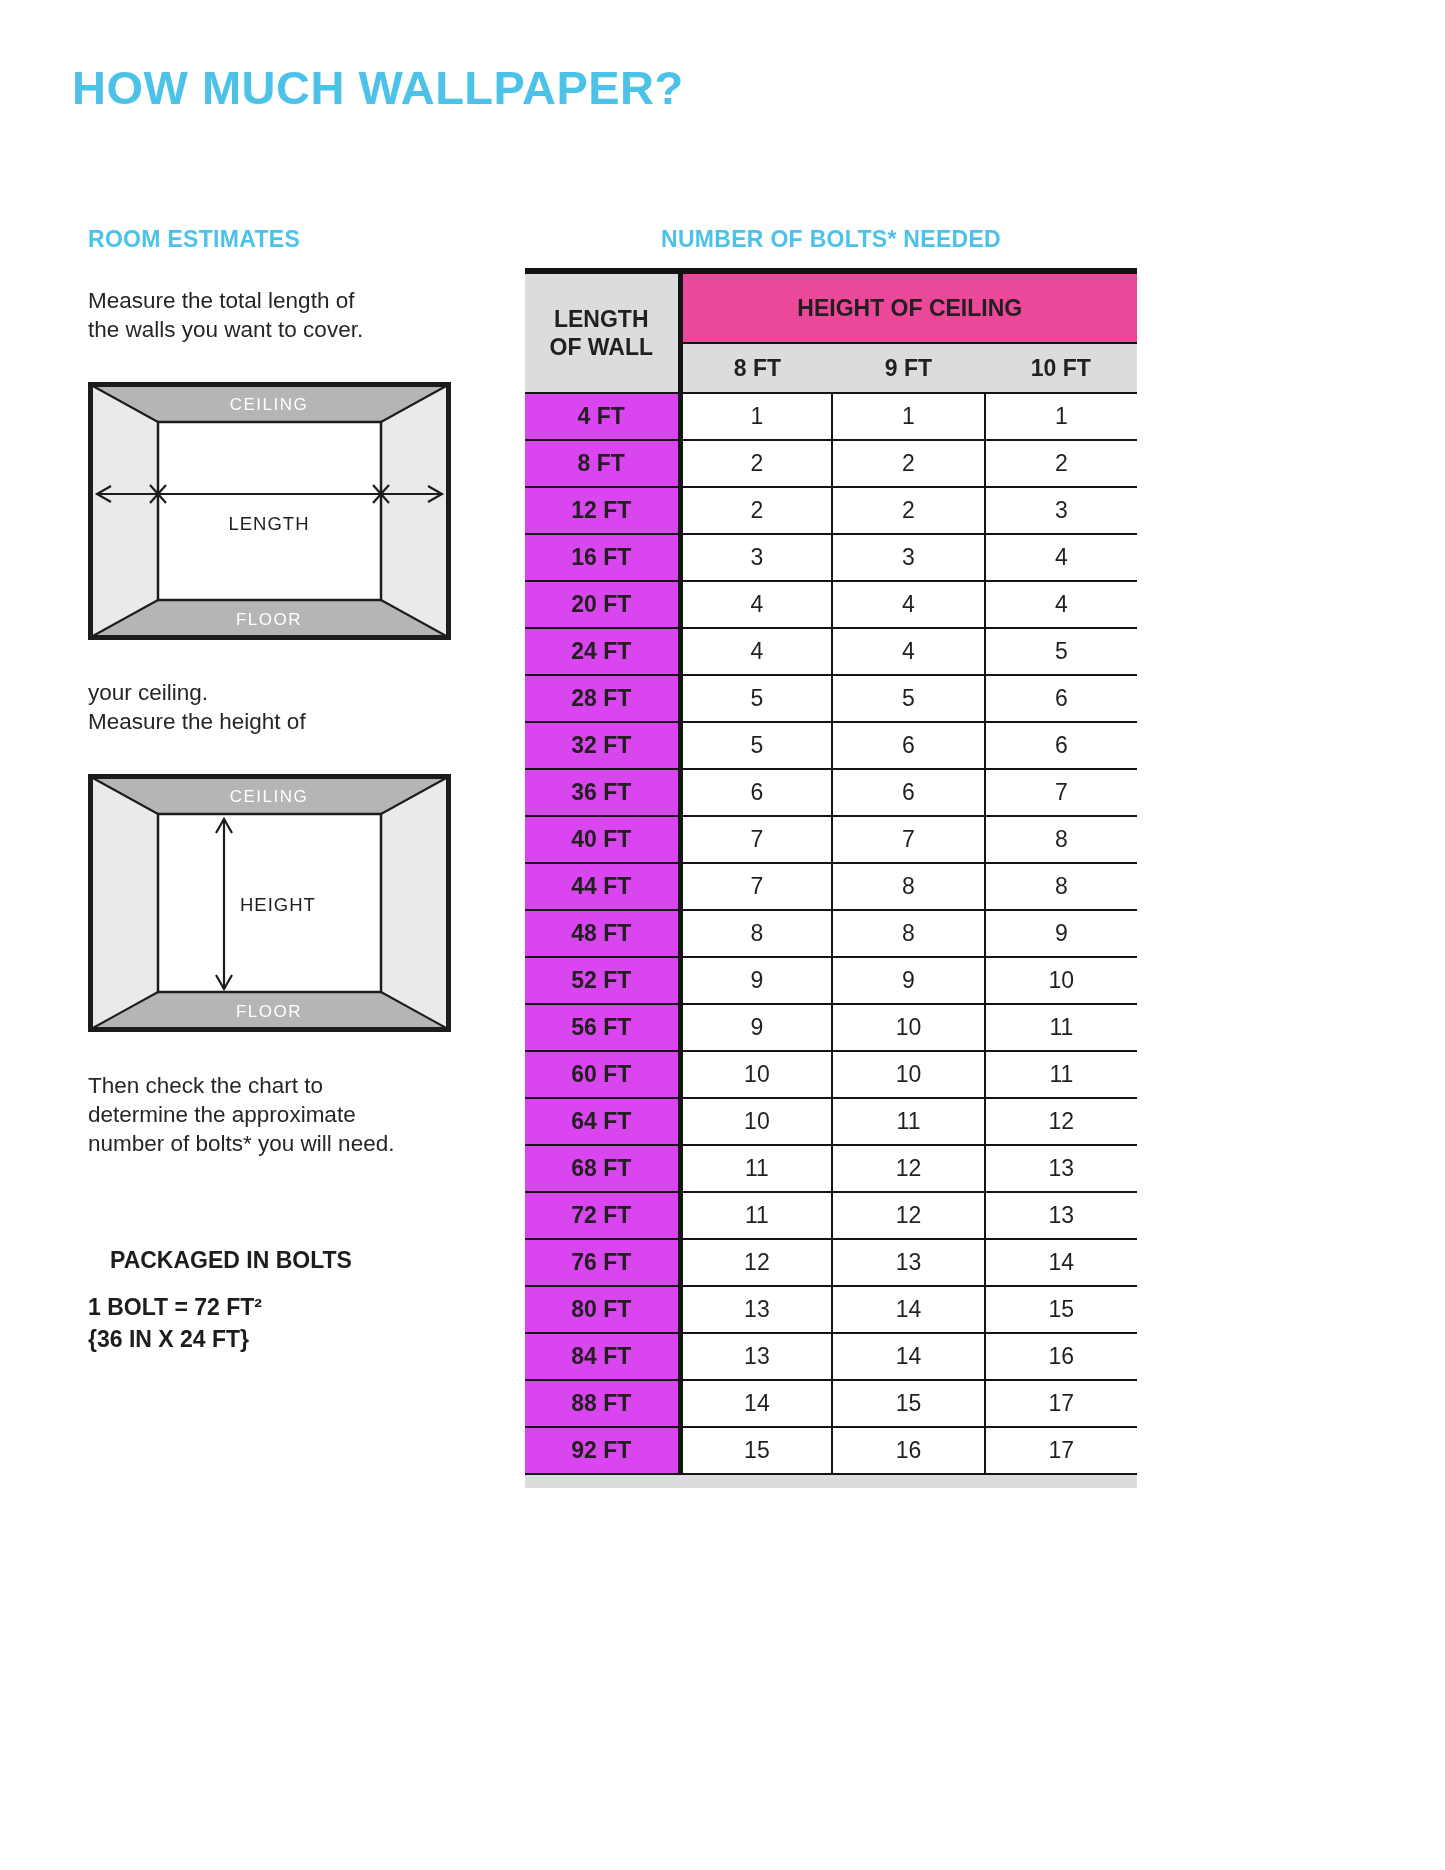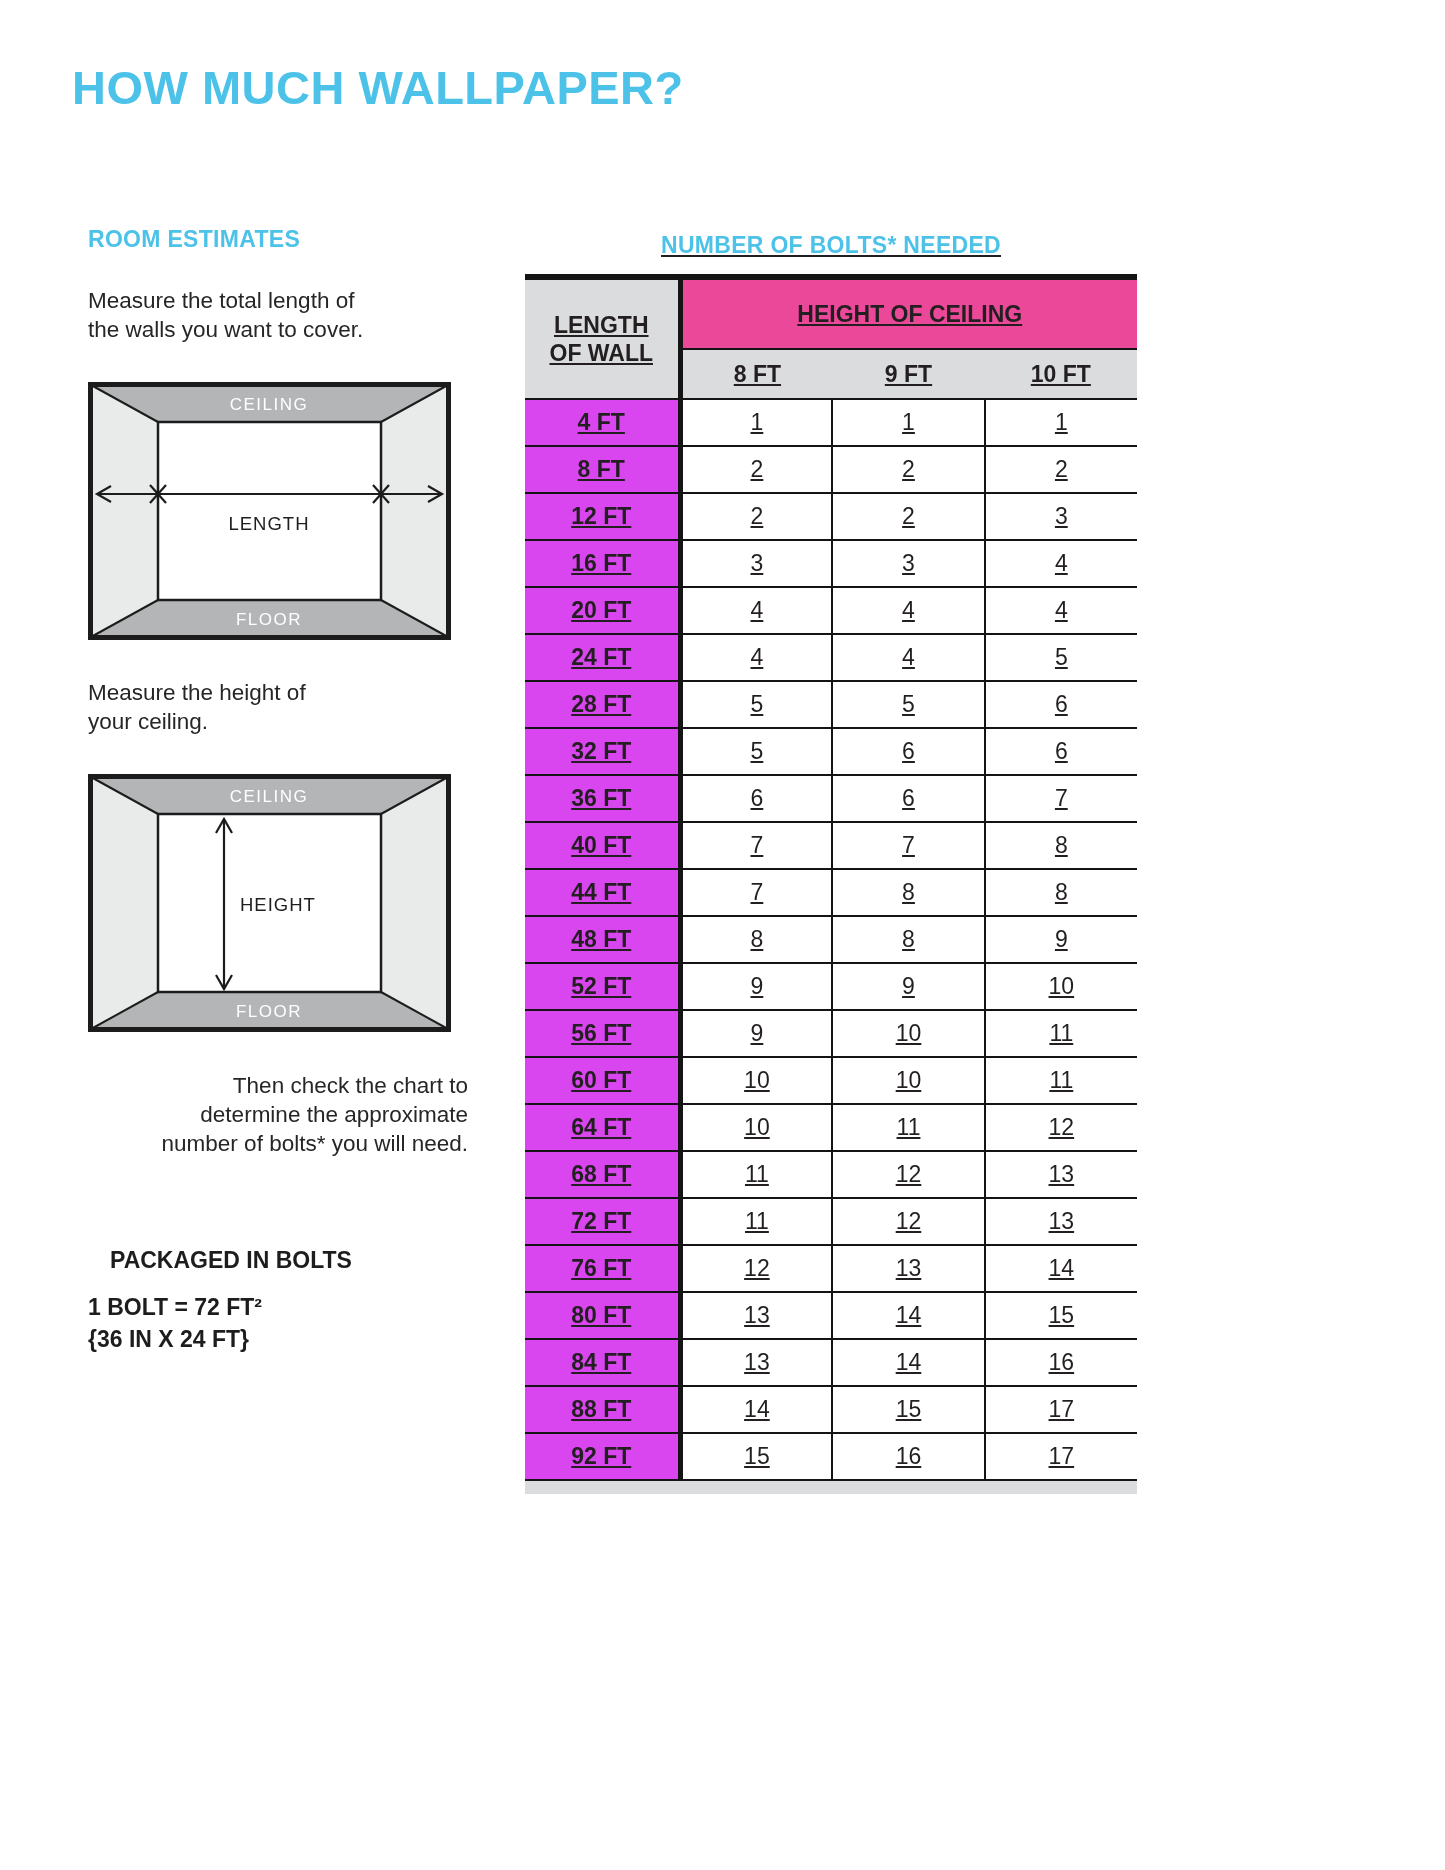--- a/index.html
+++ b/index.html
@@ -8,26 +8,26 @@
   .page { position:relative; width:1218px; height:1870px; background:#ffffff; overflow:hidden; }
 
   .title { position:absolute; left:72px; top:60px; font-size:47px; font-weight:700; color:#4cc2e8; letter-spacing:0.5px; }
 
   .left-col { position:absolute; left:88px; top:226px; width:380px; }
   .section-heading { font-size:23px; font-weight:700; color:#4cc2e8; letter-spacing:0.3px; line-height:26px; }
   .para { font-size:22.5px; line-height:29px; color:#262626; }
   .para-1 { margin-top:34px; }
   .diagram { display:block; margin-top:38px; }
   .para-2 { margin-top:38px; }
-  .para-3 { margin-top:39px;text-align:right; }
+  .para-3 { margin-top:39px; }
   .note { margin-top:87px; font-size:23px; font-weight:700; line-height:30px; color:#1d1d1d; }
   .note .indent { padding-left:22px; }
   .bolt-info { margin-top:16px; font-size:23px; font-weight:700; line-height:32px; color:#1d1d1d; }
 
-  .right-col { position:absolute; left:525px; top:232px; width:612px;text-decoration:underline; }
+  .right-col { position:absolute; left:525px; top:226px; width:612px; }
   .table-heading { text-align:center; font-size:23px; font-weight:700; color:#4cc2e8; letter-spacing:0.3px; line-height:26px; }
 
   .bolts-table { border-collapse:collapse; table-layout:fixed; width:612px; margin-top:16px; border-top:6px solid #141414; }
   .col-len { width:155px; }
   .bolts-table th, .bolts-table td { text-align:center; vertical-align:middle; font-size:23px; padding:0; }
   .cell-lenwall { background:#dbdcde; border-right:5px solid #141414; border-bottom:2px solid #141414; font-weight:700; line-height:28px; }
   .cell-group { background:#ec4899; height:72px; border-bottom:2px solid #141414; font-weight:700; }
   .cell-sub { background:#dbdcde; height:50px; border-bottom:2px solid #141414; font-weight:700; }
   .len-cell { background:#d946ef; border-right:5px solid #141414; border-bottom:2px solid #141414; font-weight:700; height:47px; }
   .val-cell { background:#ffffff; border-bottom:2px solid #141414; height:47px; }
@@ -73,22 +73,22 @@
         <polyline points="340,104 354,112 340,120"></polyline>
         <line x1="62" y1="103" x2="78" y2="121"></line>
         <line x1="62" y1="121" x2="78" y2="103"></line>
         <line x1="285" y1="103" x2="301" y2="121"></line>
         <line x1="285" y1="121" x2="301" y2="103"></line>
       </g>
       <text x="181" y="148" text-anchor="middle" font-size="18.5" letter-spacing="1" fill="#1f1f1f">LENGTH</text>
     </svg>
 
     <div class="para para-2">
+      <div>your ceiling.</div>
       <div>Measure the height of</div>
-      <div>your ceiling.</div>
     </div>
 
     <svg class="diagram" width="363" height="258" viewBox="0 0 363 258">
       <rect x="70" y="40" width="223" height="178" fill="#ffffff"></rect>
       <polygon points="3,3 360,3 293,40 70,40" fill="#b4b5b7"></polygon>
       <polygon points="3,255 360,255 293,218 70,218" fill="#b4b5b7"></polygon>
       <polygon points="3,3 70,40 70,218 3,255" fill="#e9eaea"></polygon>
       <polygon points="360,3 293,40 293,218 360,255" fill="#e9eaea"></polygon>
       <g stroke="#1c1c1c" stroke-width="2">
         <line x1="3" y1="3" x2="70" y2="40"></line>

